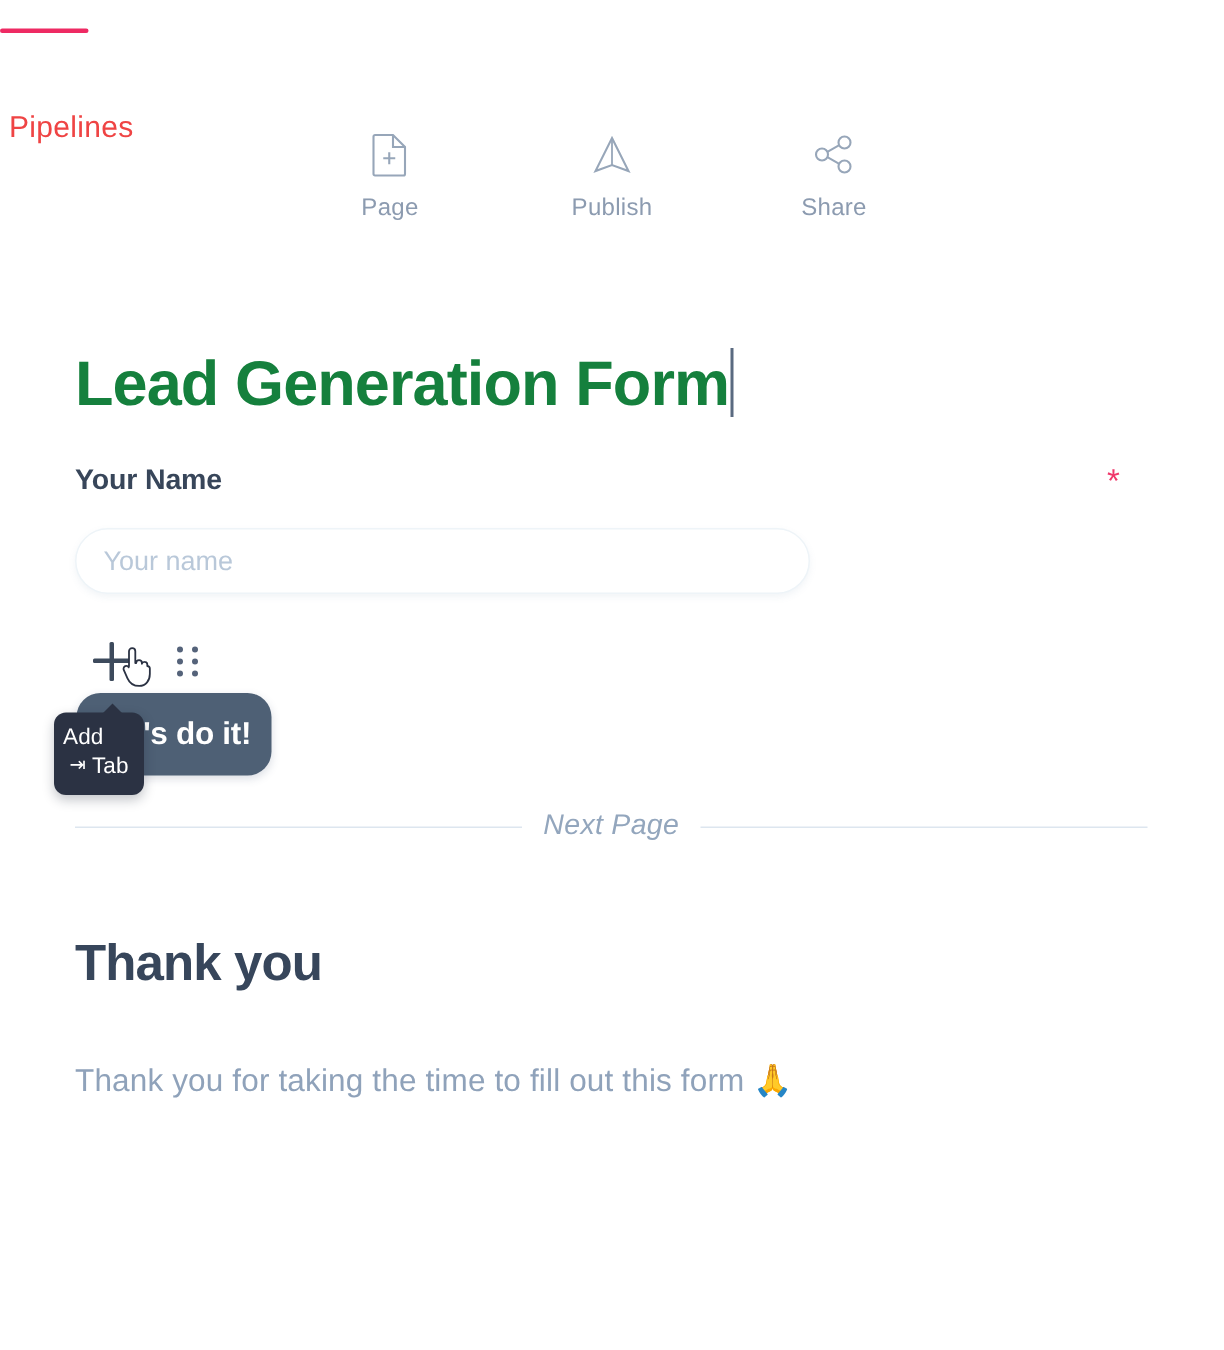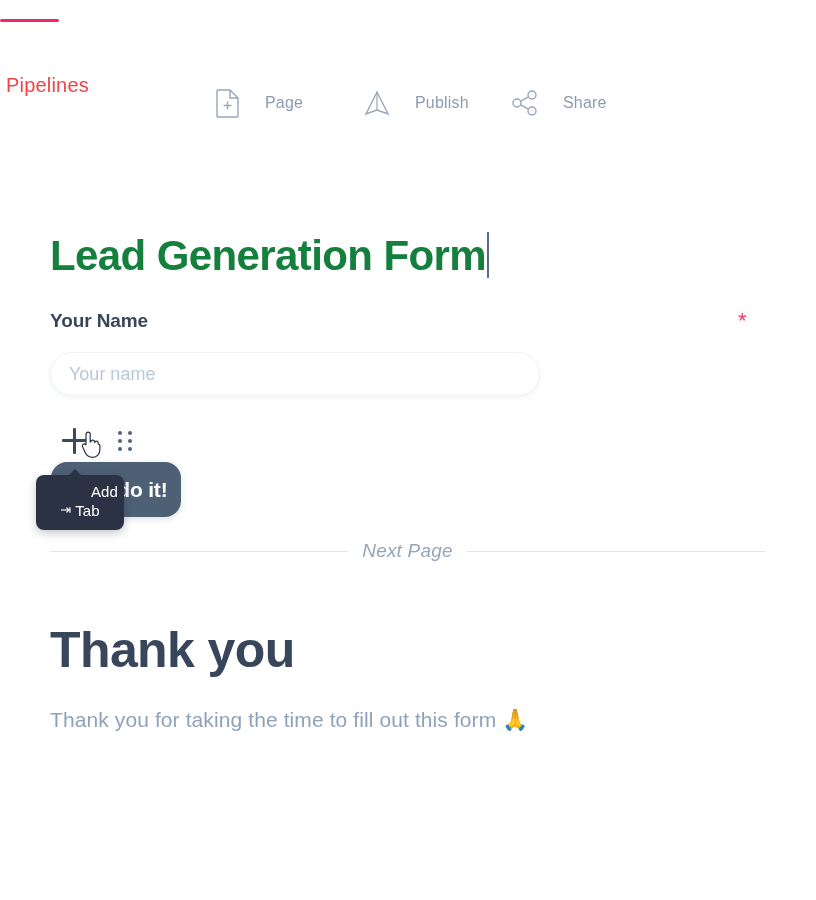--- a/index.html
+++ b/index.html
@@ -57,22 +57,23 @@
     top: 88px;
     left: 0;
     width: 816px;
     display: flex;
     justify-content: center;
     gap: 58px;
   }
   .tool {
     width: 90px;
     display: flex;
+    flex-direction: column;
     align-items: center;
-    gap: 24px;
+    gap: 12px;
     cursor: pointer;
     user-select: none;
   }
   .tool .glyph {
     height: 30px;
     display: flex;
     align-items: center;
     justify-content: center;
   }
   .tool .tlabel {
@@ -203,27 +204,27 @@
     white-space: nowrap;
     text-align: center;
     padding: 0;
   }
 
   
   .tooltip {
     position: absolute;
     left: 36px;
     top: 305px;
-    width: 88px;
+    width: 60px;
     background: #2b3243;
     color: #ffffff;
     border-radius: 8px;
     padding: 8px 6px 9px 6px;
     box-sizing: border-box;
-    text-align: right;
+    text-align: left;
     box-shadow: 0 3px 8px rgba(20,28,45,.25);
     z-index: 40;
   }
   .tooltip::after {
     content: "";
     position: absolute;
     top: -6px;
     left: 32px;
     border-left: 7px solid transparent;
     border-right: 7px solid transparent;
@@ -277,21 +278,21 @@
     letter-spacing: .2px;
     white-space: nowrap;
     font-style: italic;
   }
 
   
   .thanks-title {
     position: absolute;
     left: 50px;
     top: 455px;
-    font-size: 50px;
+    font-size: 34px;
     font-weight: 700;
     color: #37465b;
     letter-spacing: -0.6px;
     line-height: 1;
   }
   .thanks-body {
     position: absolute;
     left: 50px;
     top: 538px;
     font-size: 21px;

